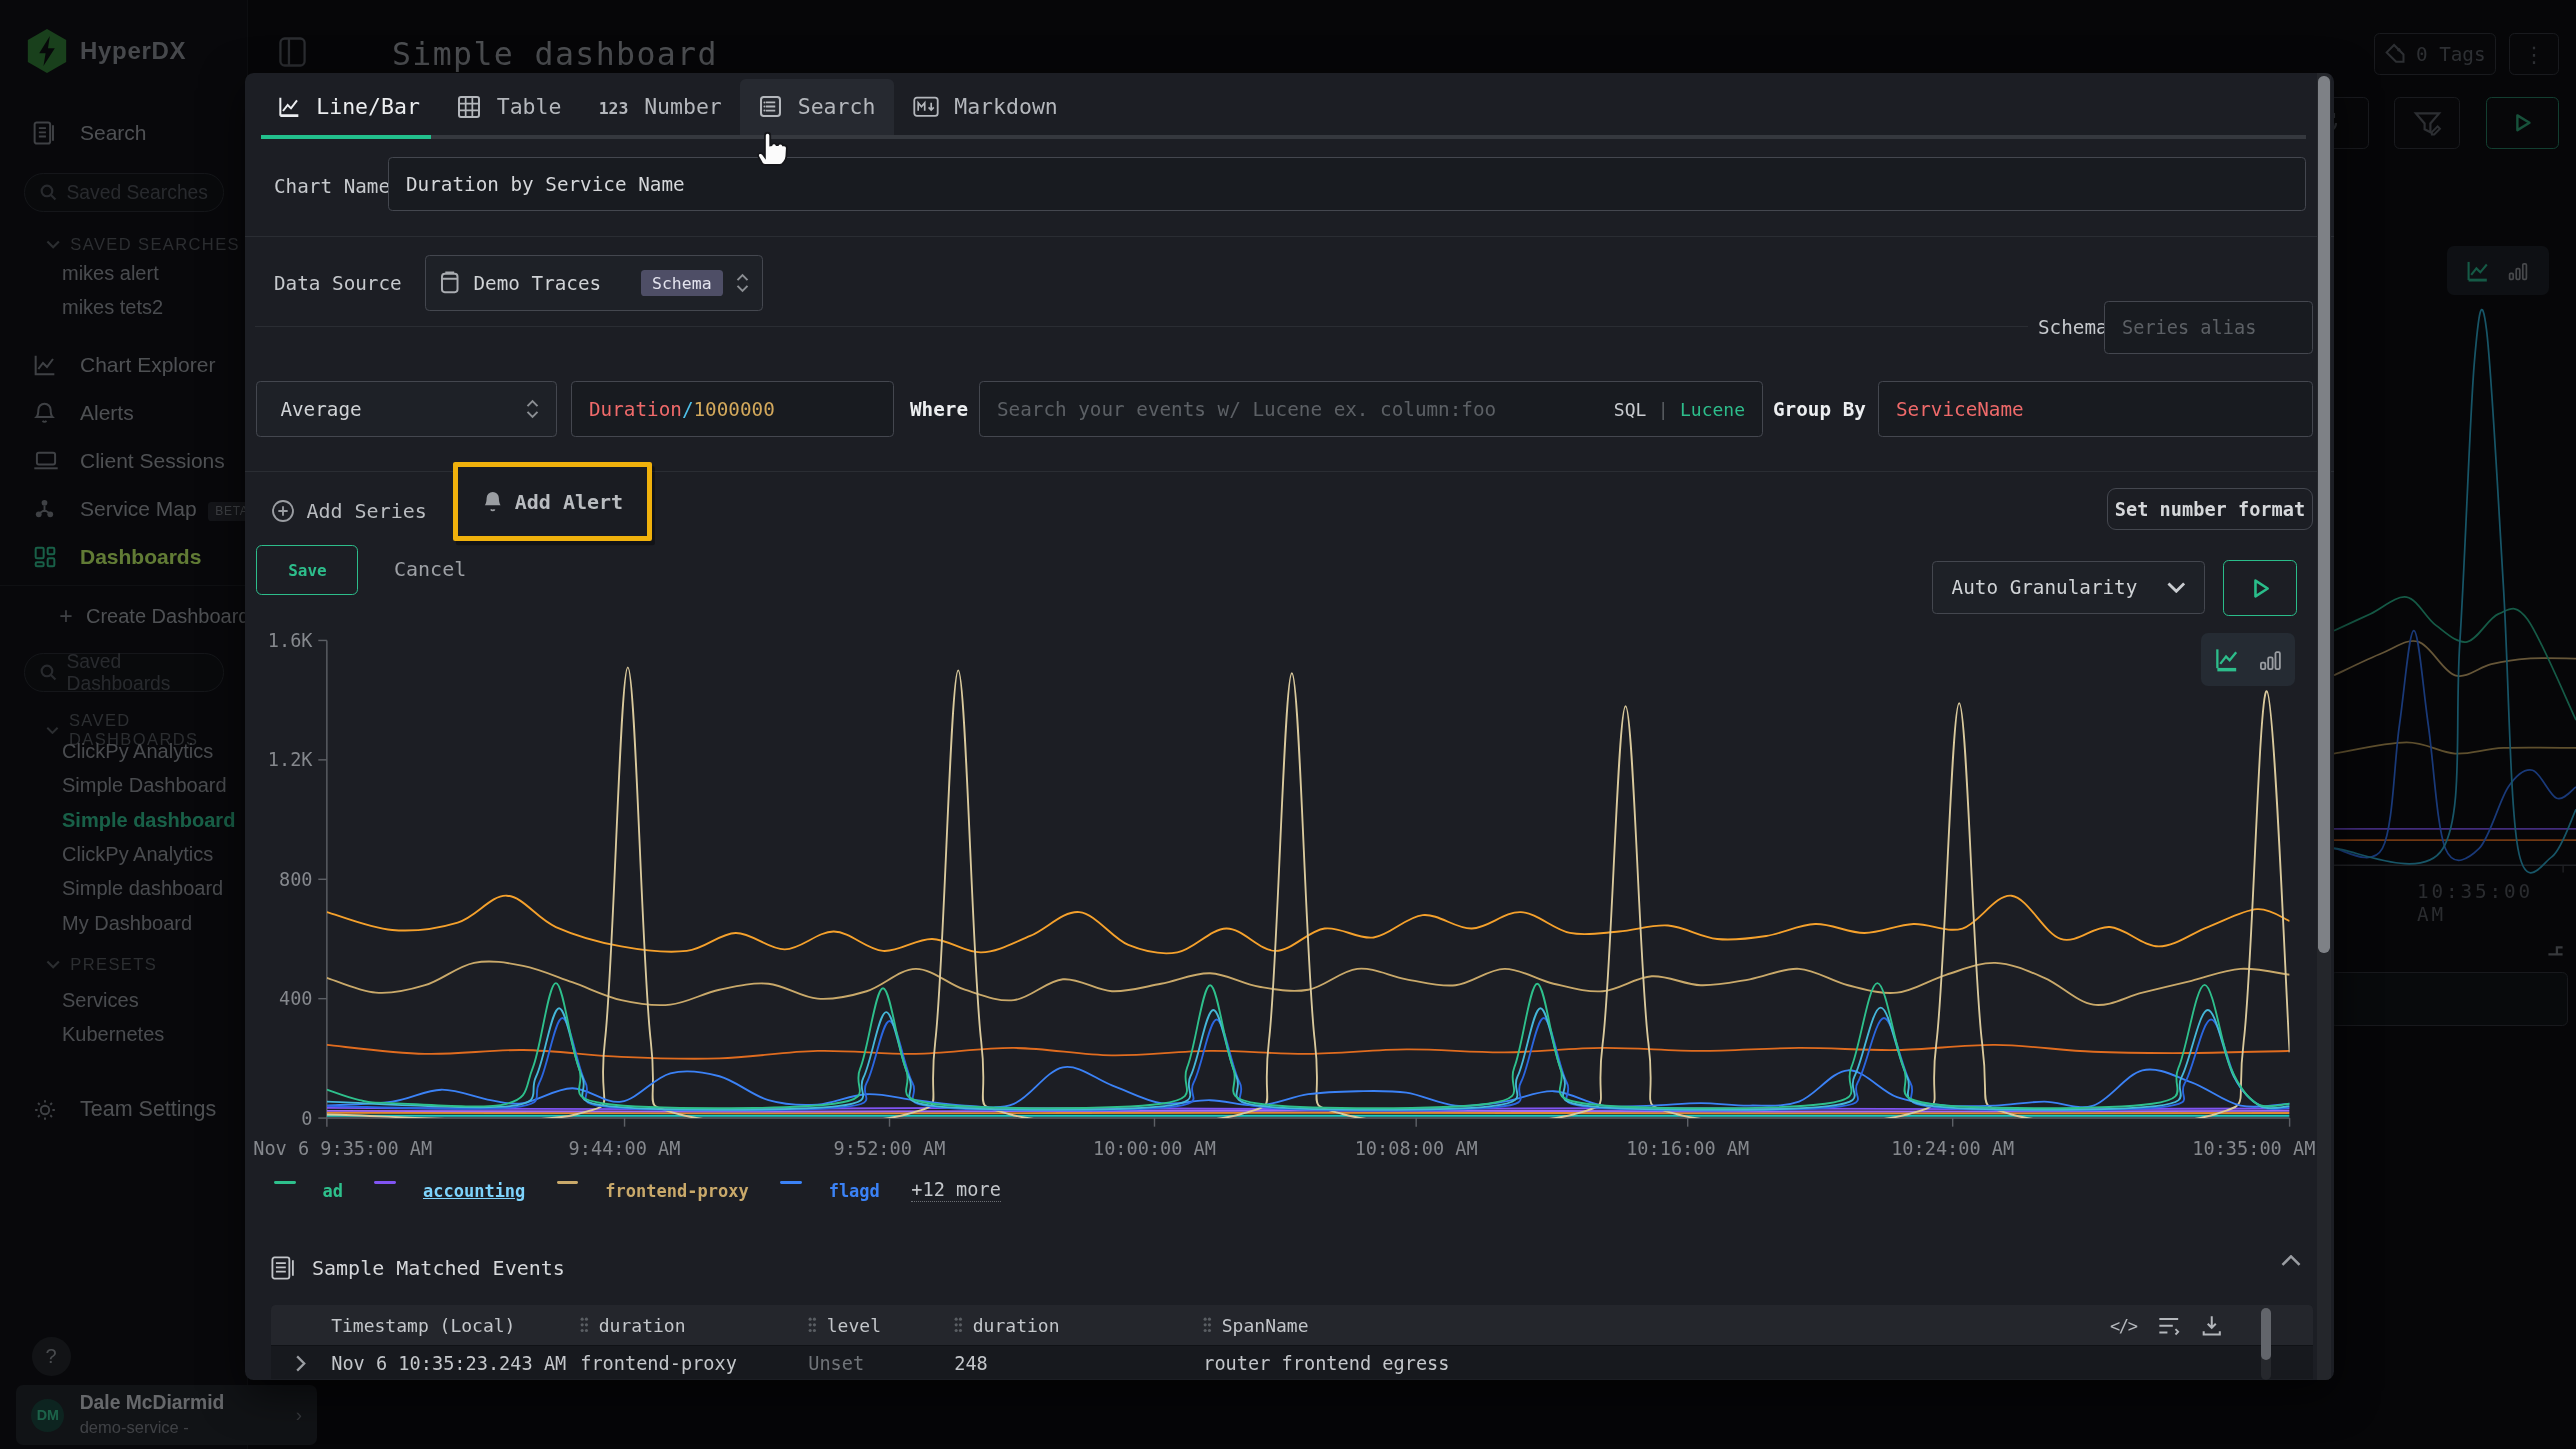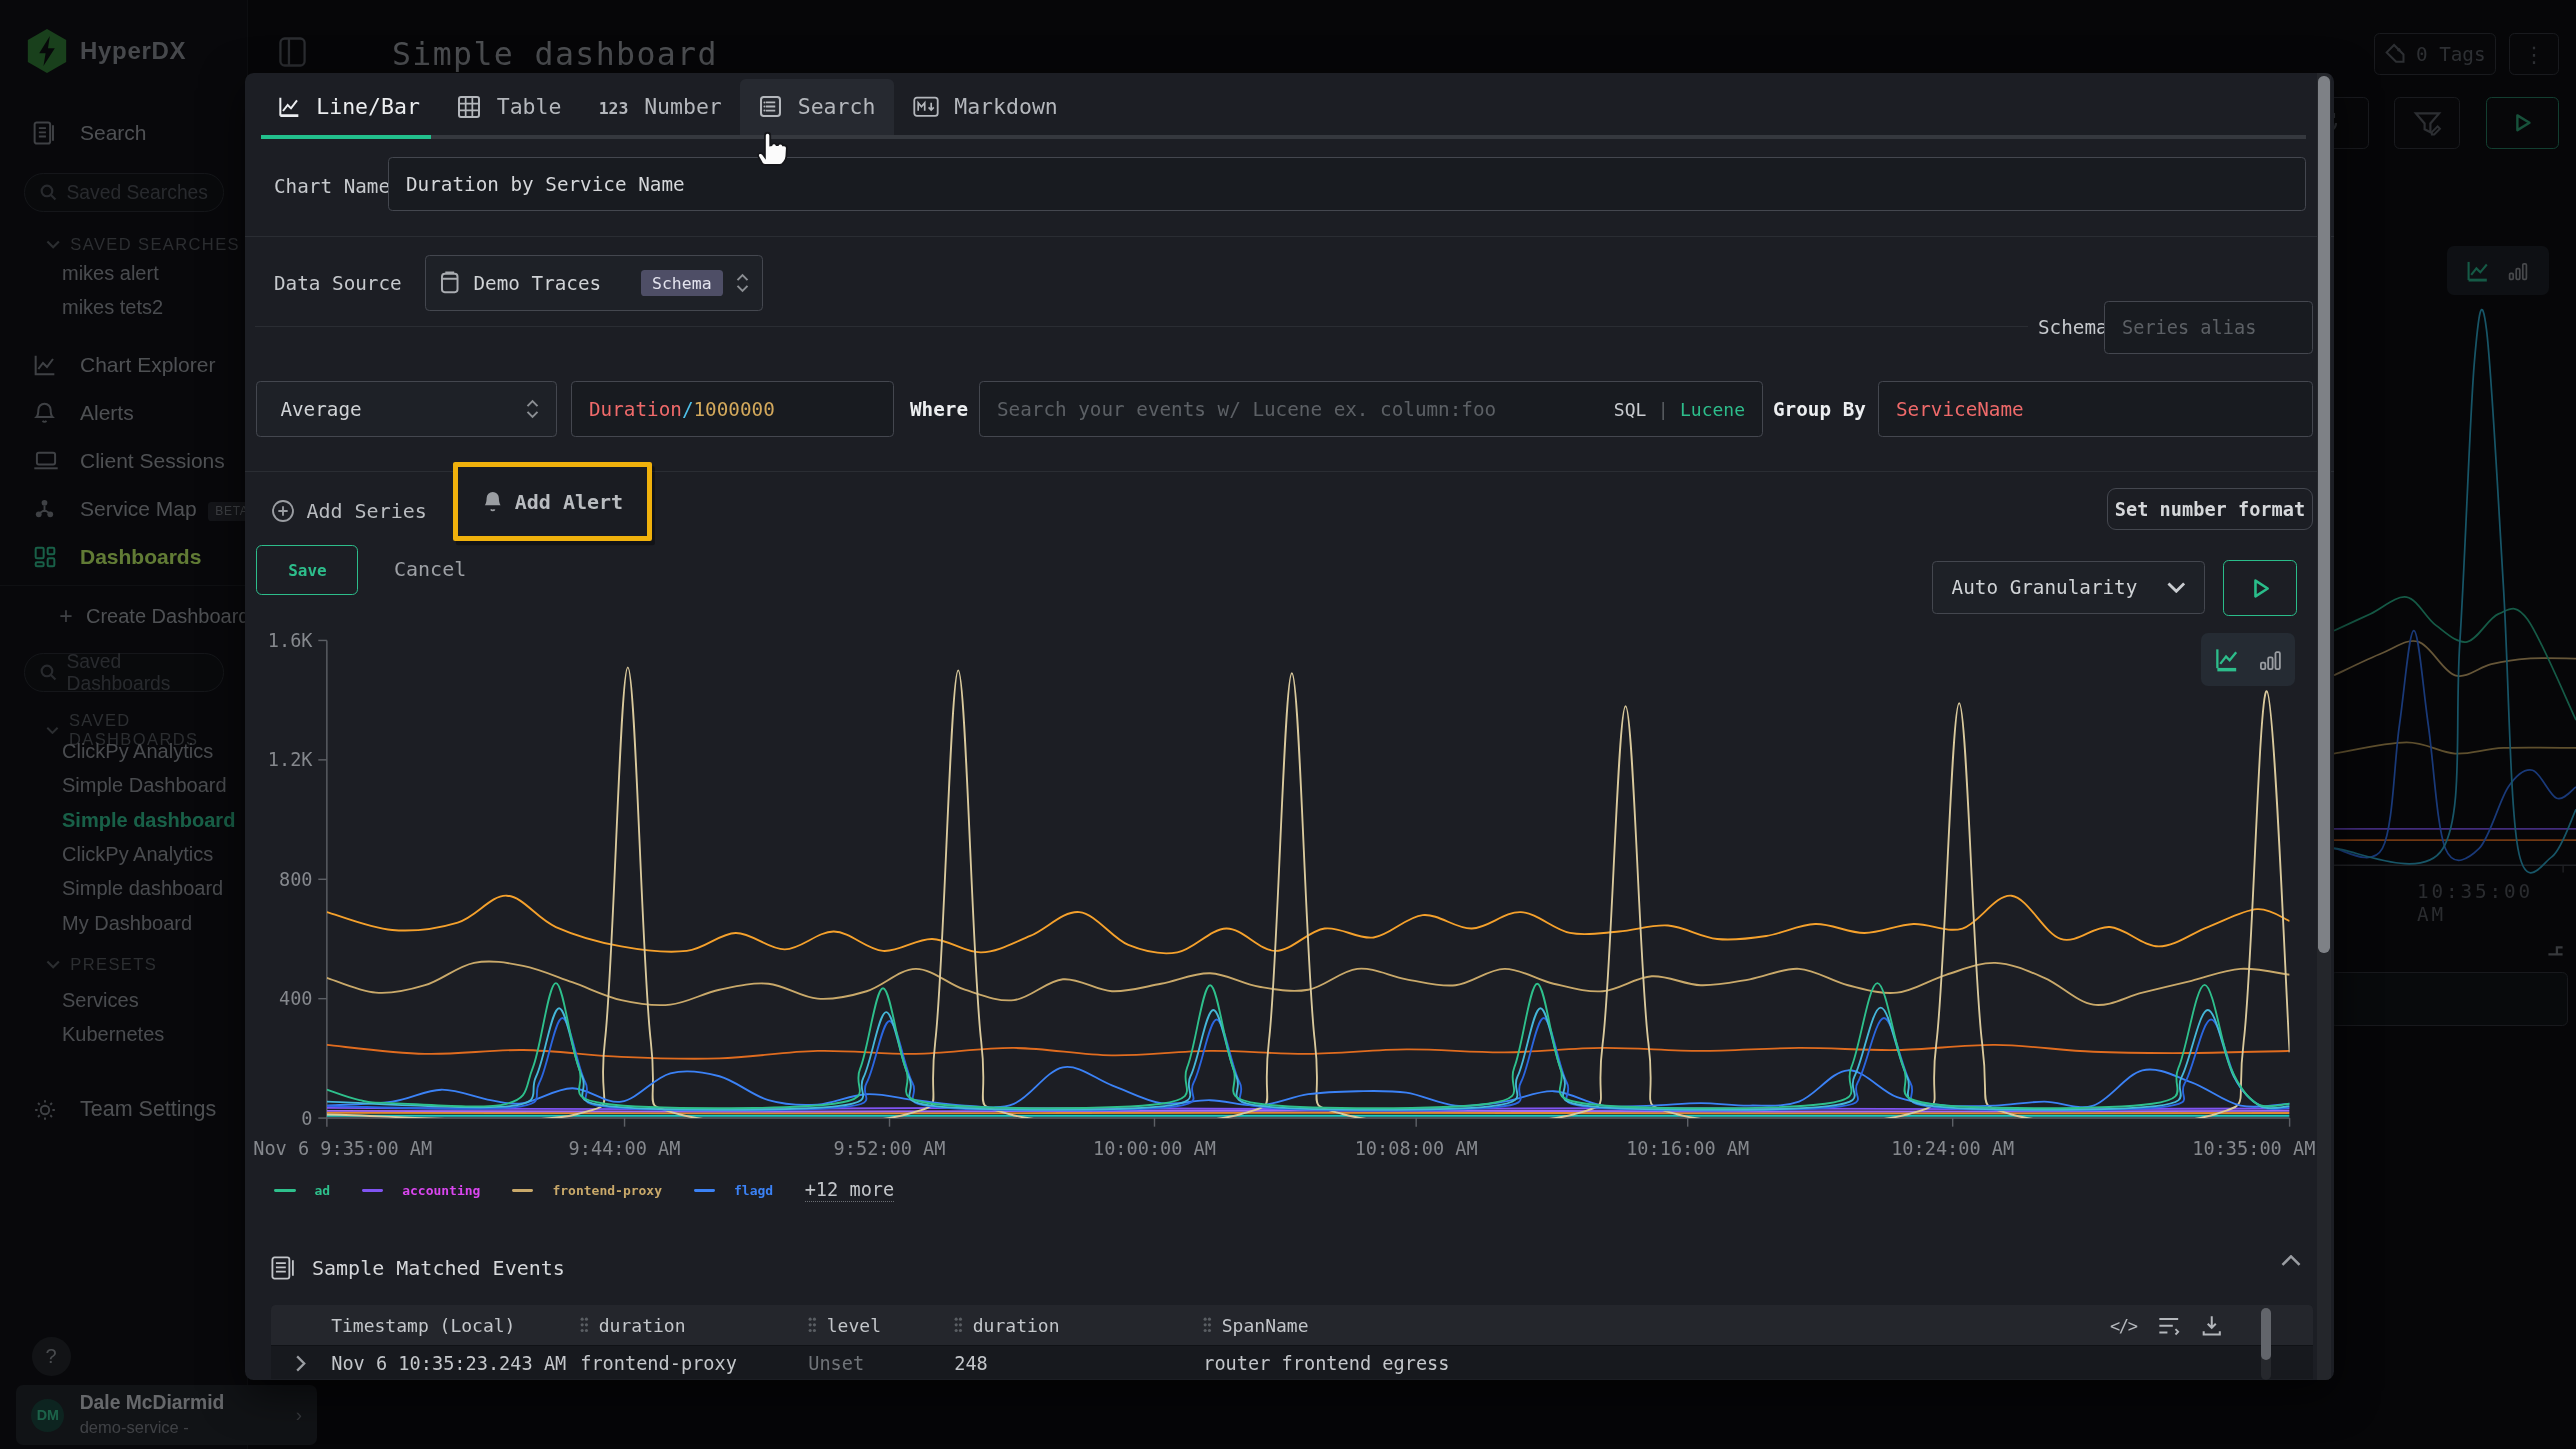--- a/index.html
+++ b/index.html
@@ -47,21 +47,21 @@
   .linkbtn{color:#b9bcc0;font-size:20px;display:flex;gap:11.4px;}
   #yellowbox{position:absolute;left:208px;top:389px;width:199px;height:79px;border:5px solid #f0b10c;border-radius:2.1px;
     box-sizing:border-box;display:flex;align-items:center;justify-content:center;background:#1a1c22;box-shadow:2.9px 4.3px 0 rgba(0,0,0,.35);}
   #savebtn{position:absolute;left:11.4px;top:472px;width:102px;height:50px;border:1.4px solid #2dbd8b;border-radius:5.7px;color:#2dbd8b;
     font-size:16px;font-weight:bold;display:flex;align-items:center;justify-content:center;background:transparent;box-sizing:border-box;}
   #cancelbtn{position:absolute;left:149px;top:484px;color:#9da0a5;font-size:20px;}
   #playbtn{position:absolute;left:1978px;top:487px;width:74px;height:56px;border:1.4px solid #2abd8a;border-radius:5.7px;
     display:flex;align-items:center;justify-content:center;box-sizing:border-box;}
   #charttoggle{position:absolute;left:1956px;top:560px;width:94px;height:53px;background:#252b33;border-radius:7.2px;
     display:flex;align-items:center;justify-content:center;gap:15.7px;}
-  .legend-item{display:flex;align-items:center;gap:19px;font-size:13px;}
+  .legend-item{display:flex;gap:27px;font-size:17px;}
   .legend-swatch{width:21.5px;height:2.9px;border-radius:1.4px;}
   #legend{position:absolute;left:29px;top:1106px;display:flex;gap:31.5px;align-items:center;}
   #legend-more{color:#c3c6ca;font-size:18.6px;border-bottom:1.4px dotted #6a6e73;padding-bottom:1.4px;}
   
   #events-title-row{position:absolute;left:26px;top:1179px;width:2038px;height:31.5px;display:flex;align-items:center;gap:17px;color:#d5d7da;font-size:20px;}
   #etable{position:absolute;left:26px;top:1232px;width:2042px;height:74px;overflow:hidden;background:#17191e;border-radius:4.3px 4.3px 0 0;}
   .erow{display:flex;align-items:center;height:34px;font-size:18.6px;color:#c3c6ca;border-top:0.7px solid #101216;}
   #ehead{height:40px;background:#24262c;display:flex;align-items:center;font-size:18px;color:#c3c6ca;position:relative;}
   .ecell{box-sizing:border-box;padding-left:7.2px;display:flex;align-items:center;gap:10px;white-space:nowrap;overflow:hidden;}
   .c0{width:53px;justify-content:center;}
@@ -508,21 +508,21 @@
     </svg>
 
   <div id="legend">
     <span id="legend-items" style="display:flex;gap:31.5px;">
         <span class="legend-item">
           <span class="legend-swatch" style="background:#2ec08c"></span>
           <span style="color:#2ec08c;font-weight:bold;">ad</span>
         </span>
         <span class="legend-item">
           <span class="legend-swatch" style="background:#8054f2"></span>
-          <span style="color:#d946ef;font-weight:bold;">accounting</span>
+          <span style="color:#7dd3fc;font-weight:bold;text-decoration:underline;">accounting</span>
         </span>
         <span class="legend-item">
           <span class="legend-swatch" style="background:#c9a96a"></span>
           <span style="color:#c9a96a;font-weight:bold;">frontend-proxy</span>
         </span>
         <span class="legend-item">
           <span class="legend-swatch" style="background:#3b82f6"></span>
           <span style="color:#3b82f6;font-weight:bold;">flagd</span>
         </span>
       </span>

